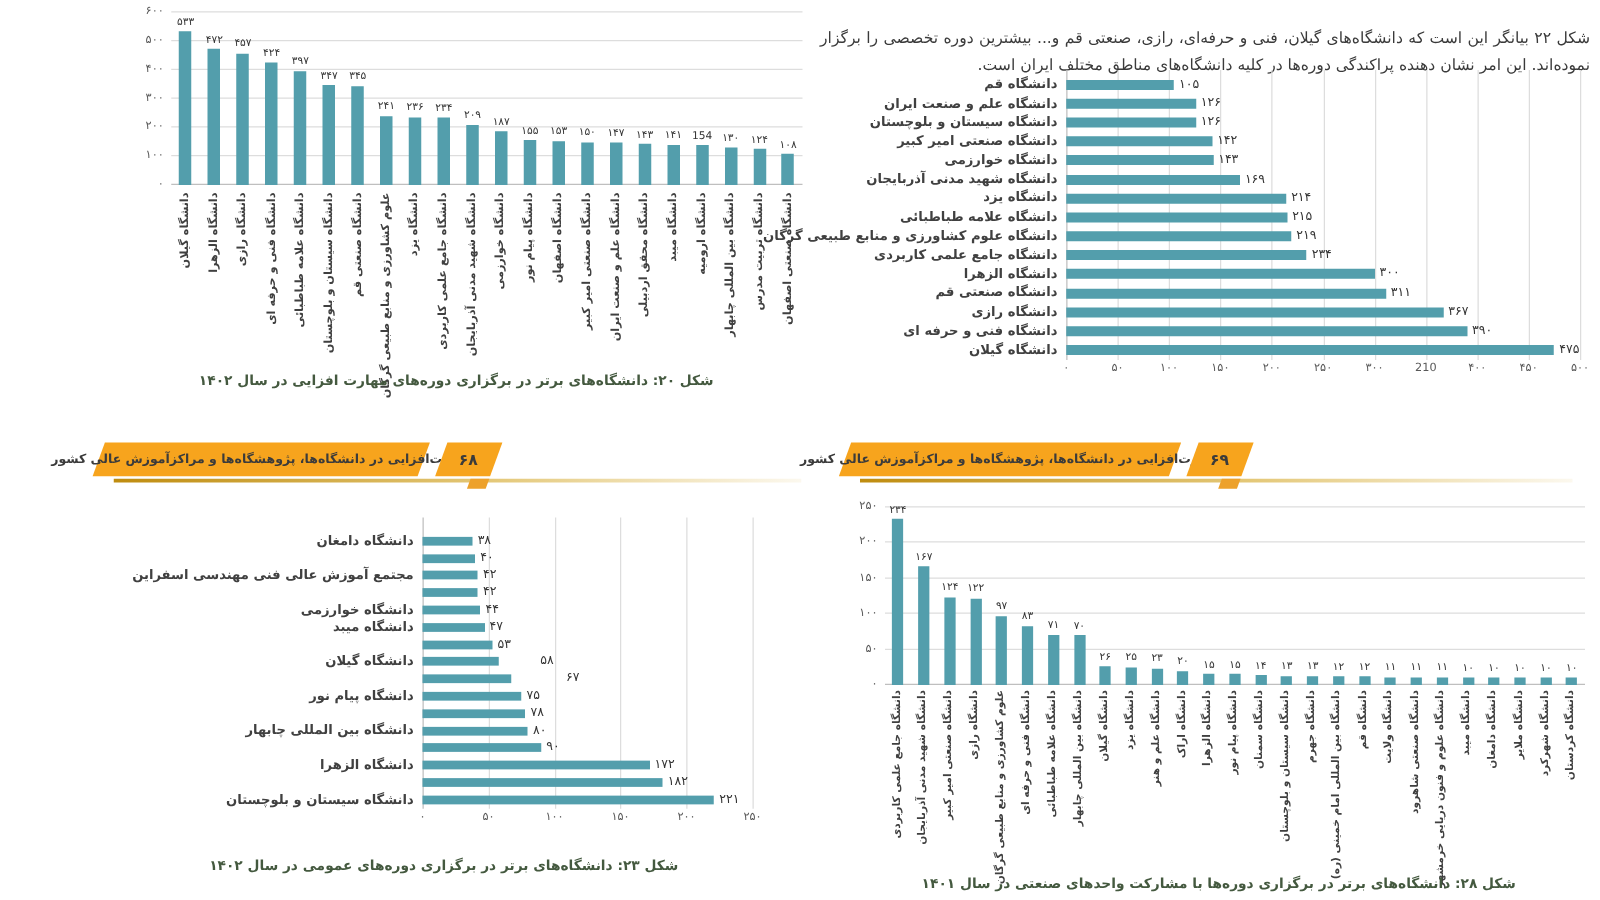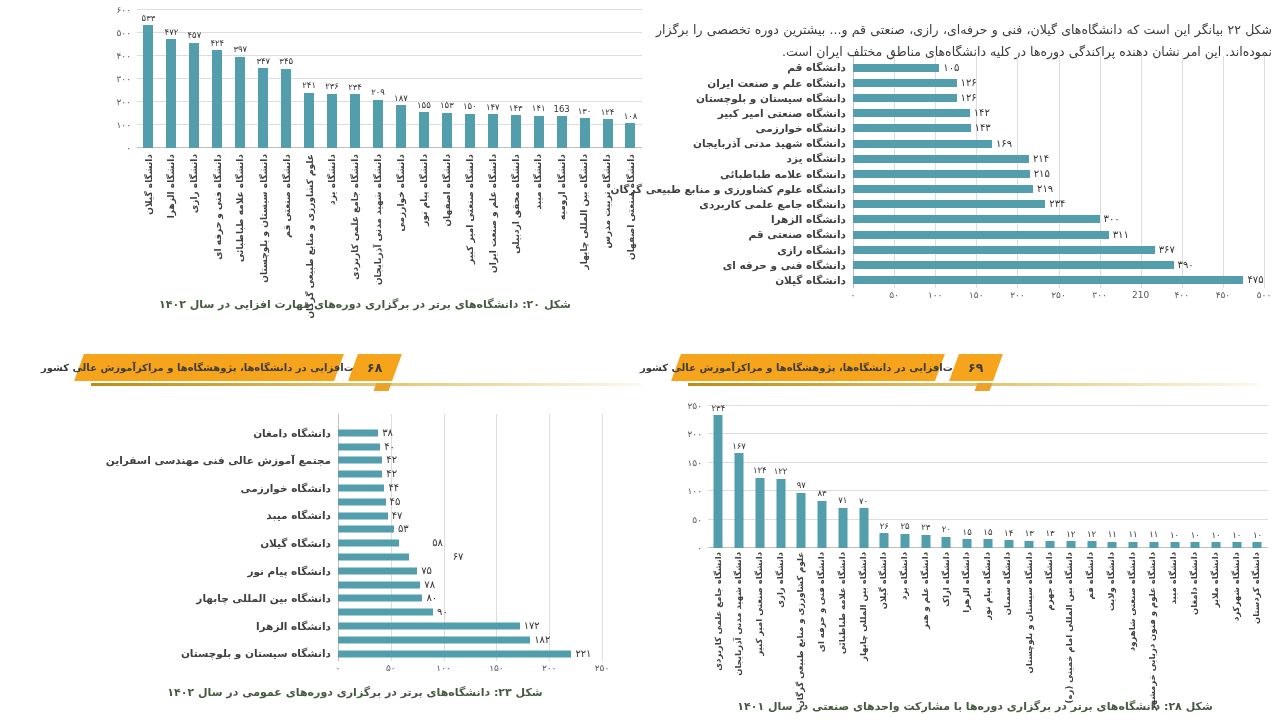--- a/index.html
+++ b/index.html
@@ -195,21 +195,21 @@
         </div>
         <div class="col">
           <div class="val" style="bottom: calc(23.8333% + 3px);">۱۴۳</div>
           <div class="bar" style="height: 23.8333%;"></div>
         </div>
         <div class="col">
           <div class="val" style="bottom: calc(23.5% + 3px);">۱۴۱</div>
           <div class="bar" style="height: 23.5%;"></div>
         </div>
         <div class="col">
-          <div class="val" style="bottom: calc(23% + 3px);">163</div>
+          <div class="val" style="bottom: calc(23% + 3px);">154</div>
           <div class="bar" style="height: 23%;"></div>
         </div>
         <div class="col">
           <div class="val" style="bottom: calc(21.6667% + 3px);">۱۳۰</div>
           <div class="bar" style="height: 21.6667%;"></div>
         </div>
         <div class="col">
           <div class="val" style="bottom: calc(20.6667% + 3px);">۱۲۴</div>
           <div class="bar" style="height: 20.6667%;"></div>
         </div>
@@ -487,27 +487,20 @@
         </div>
       </div>
       <div class="hrow">
         <div class="hlabel" dir="rtl">دانشگاه خوارزمی</div>
         <div class="hbars">
           <div class="hbar" style="width: 17.6%;"></div>
           <div class="hval" style="left: calc(17.6% + 4px);">۴۴</div>
         </div>
       </div>
       <div class="hrow">
-        <div class="hlabel" dir="rtl"></div>
-        <div class="hbars">
-          <div class="hbar" style="width: 18%;"></div>
-          <div class="hval" style="left: calc(18% + 4px);">۴۵</div>
-        </div>
-      </div>
-      <div class="hrow">
         <div class="hlabel" dir="rtl">دانشگاه میبد</div>
         <div class="hbars">
           <div class="hbar" style="width: 18.8%;"></div>
           <div class="hval" style="left: calc(18.8% + 4px);">۴۷</div>
         </div>
       </div>
       <div class="hrow">
         <div class="hlabel" dir="rtl"></div>
         <div class="hbars">
           <div class="hbar" style="width: 21.2%;"></div>

